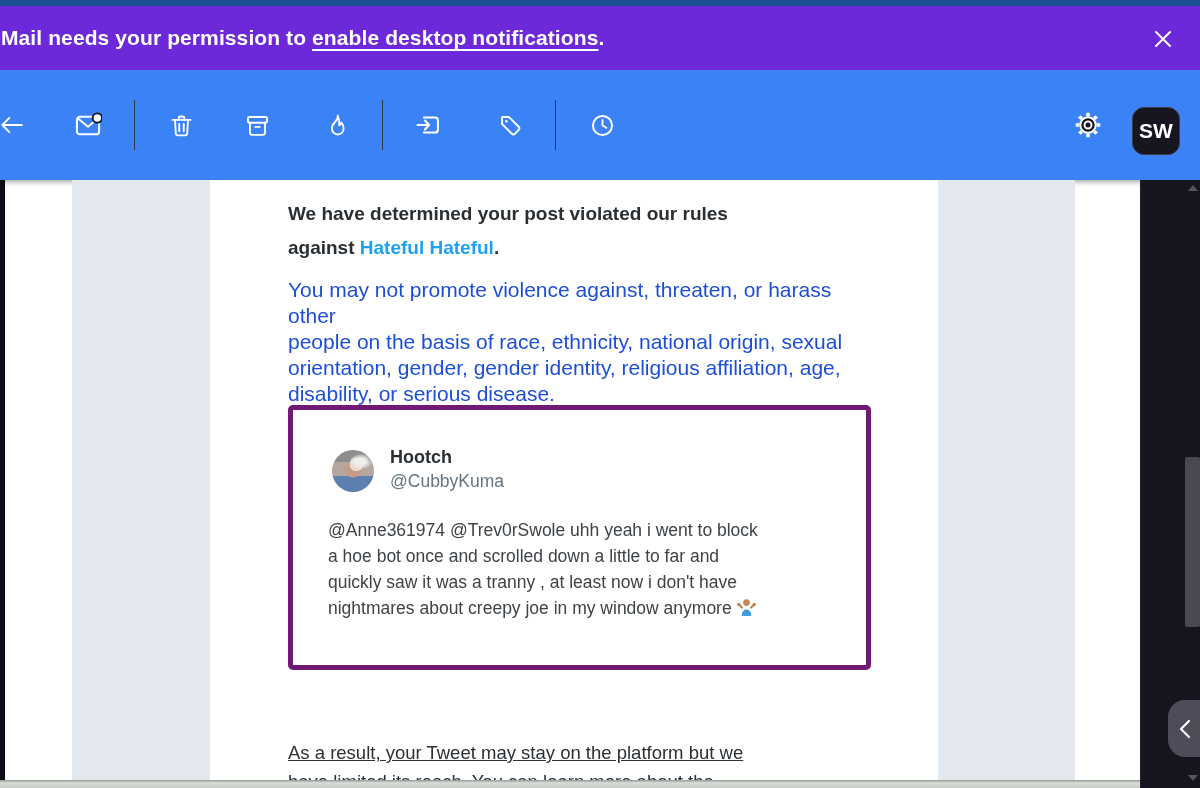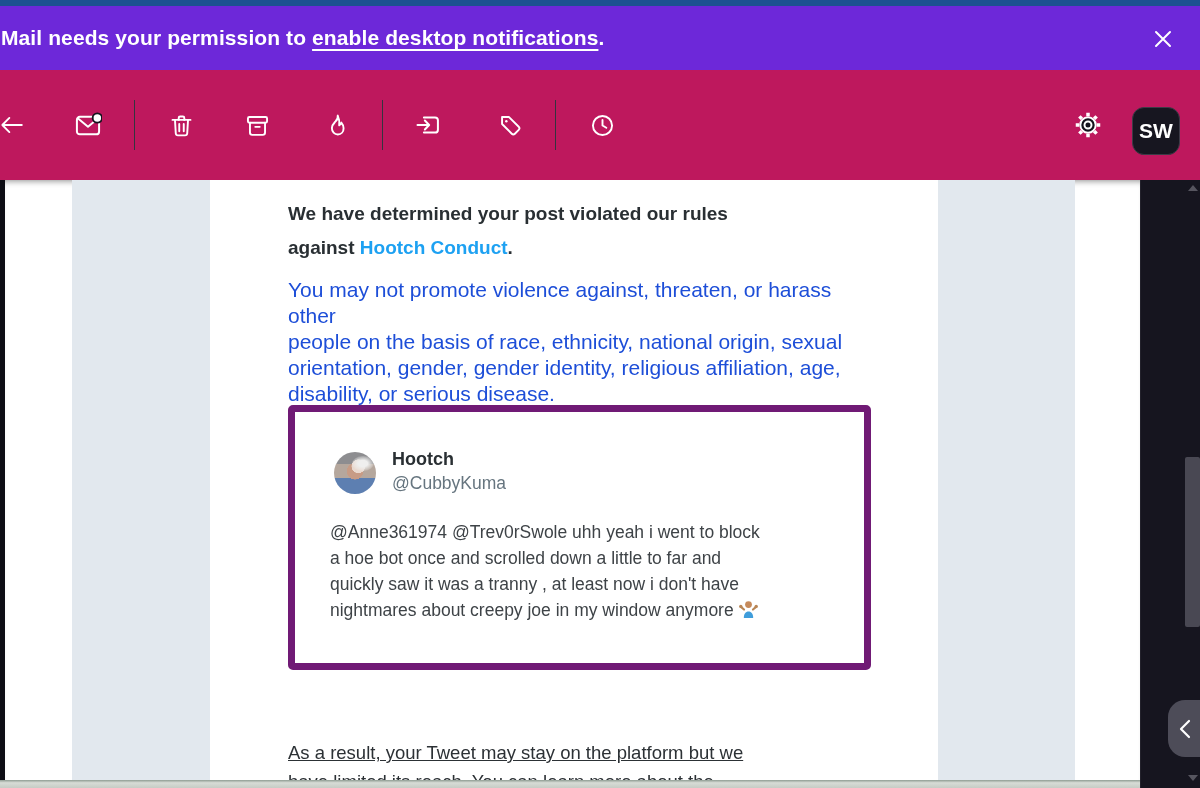--- a/index.html
+++ b/index.html
@@ -9,21 +9,21 @@
   
   .banner-strip { position:absolute; top:0; left:0; width:1200px; height:6px; background:#1d5191; }
   .banner { position:absolute; top:6px; left:0; width:1200px; height:64px; background:#6d28d9;
             display:flex; align-items:center; color:#fff; }
   .banner-text { font-size:21px; font-weight:bold; letter-spacing:.1px; padding-left:1px; }
   .banner-text a { color:#fff; text-decoration:underline; text-underline-offset:4px; text-decoration-thickness:2px; cursor:pointer; }
   .banner-close { position:absolute; right:24px; top:20px; width:26px; height:26px; display:flex;
                   align-items:center; justify-content:center; cursor:pointer; }
 
   
-  .toolbar { position:absolute; top:70px; left:0; width:1200px; height:110px; background:#be185d; }
+  .toolbar { position:absolute; top:70px; left:0; width:1200px; height:110px; background:#3b82f6; }
   .tb-icon { position:absolute; top:41px; width:28px; height:28px; display:flex; align-items:center;
              justify-content:center; cursor:pointer; }
   .tb-sep { position:absolute; top:30px; width:1px; height:50px; background:#35343f; }
   .tb-avatar { position:absolute; top:37px; left:1132px; width:48px; height:48px; background:#171620;
                border:1px solid #3c3b46; border-radius:12px; display:flex; align-items:center;
                justify-content:center; color:#fff; font-weight:bold; font-size:21px; cursor:pointer; }
   svg.stroked { fill:none; stroke:#fff; stroke-width:1.7; stroke-linecap:round; stroke-linejoin:round; }
 
   
   .content { position:absolute; top:180px; left:0; width:1200px; height:608px; background:#14131d; }
@@ -51,21 +51,21 @@
                  border-radius:17px 0 0 17px; display:flex; align-items:center; cursor:pointer; padding-left:9px; }
 
   
   .email-col { position:absolute; left:205px; top:0; width:728px; height:552px; background:#fff; }
   .e-heading { position:absolute; left:78px; top:17px; width:588px; font-size:19px; line-height:34px;
                font-weight:bold; color:#292f33; white-space:pre-wrap; }
   .e-heading a { color:#1da1f2; text-decoration:none; cursor:pointer; }
   .e-para { position:absolute; left:78px; top:97px; width:592px; font-size:21px; line-height:26px;
             color:#1d4ed8; white-space:pre-wrap; }
   .tweet-card { position:absolute; left:78px; top:225px; width:583px; height:265px; background:#fff;
-                border:7px solid #701a75; border-radius:5px; }
+                border:5px solid #701a75; border-radius:5px; }
   .tw-avatar { position:absolute; left:39px; top:40px; width:42px; height:42px; border-radius:50%;
                background:
                  radial-gradient(circle at 58% 34%, #e9d9cf 0 18%, rgba(0,0,0,0) 19%),
                  radial-gradient(circle at 50% 46%, #c79b85 0 26%, rgba(0,0,0,0) 27%),
                  linear-gradient(180deg, #8d8d90 0 28%, #b5a79d 28% 62%, #5d7fb1 62% 100%);
                overflow:hidden; }
   .tw-hair { position:absolute; right:2px; top:4px; width:22px; height:15px; border-radius:50%;
              background:radial-gradient(#efefee 30%, rgba(239,239,238,.2) 70%); }
   .tw-name { position:absolute; left:97px; top:37px; font-size:18px; font-weight:bold; color:#292f33; }
   .tw-handle { position:absolute; left:97px; top:61px; font-size:17.5px; color:#66757f; }
@@ -157,21 +157,21 @@
     <span>SW</span>
   </div>
 </div>
 
 <div class="content">
   <div class="reading-pane">
     <div class="rail rail-left"></div>
     <div class="rail rail-right"></div>
 
     <div class="email-col">
-      <div class="e-heading"><span>We have determined your post violated our rules</span><br><span>against </span><a>Hootch Conduct</a><span>.</span></div>
+      <div class="e-heading"><span>We have determined your post violated our rules</span><br><span>against </span><a>Hateful Hateful</a><span>.</span></div>
 
       <div class="e-para">You may not promote violence against, threaten, or harass other
 people on the basis of race, ethnicity, national origin, sexual
 orientation, gender, gender identity, religious affiliation, age,
 disability, or serious disease.</div>
 
       <div class="tweet-card">
         <div class="tw-avatar">
           <div class="tw-hair"></div>
         </div>

